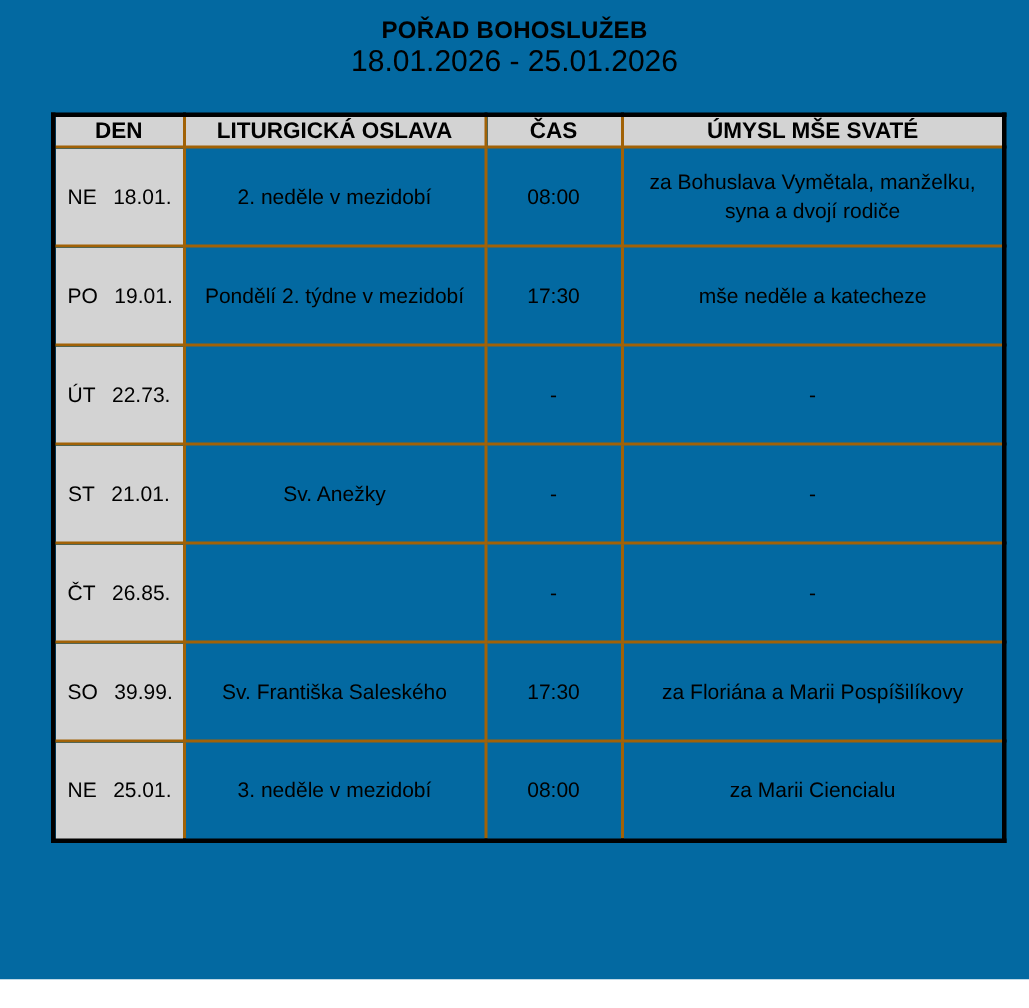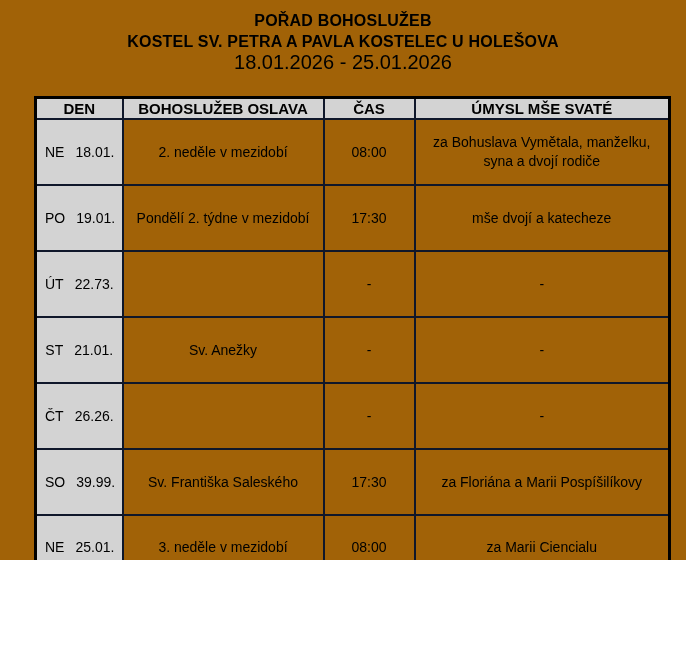--- a/index.html
+++ b/index.html
@@ -4,22 +4,22 @@
 <style>
   * { margin: 0; padding: 0; box-sizing: border-box; }
   html, body {
     background: #ffffff;
     font-family: "Liberation Sans", "DejaVu Sans", sans-serif;
     color: #000000;
   }
   .page {
     position: relative;
     width: 686px;
-    height: 560px;
-    background: #a16207;
+    height: 653px;
+    background: #0369a1;
     overflow: hidden;
   }
   .titles {
     padding-top: 10px;
     text-align: center;
     line-height: 21px;
   }
   .title-main,
   .title-sub {
     font-size: 16px;
@@ -32,21 +32,21 @@
   }
   table.schedule {
     border-collapse: collapse;
     table-layout: fixed;
     width: 634px;
     margin: 23px 0 0 34px;
     border: 3px solid #000000;
   }
   table.schedule th,
   table.schedule td {
-    border: 2px solid #0f172a;
+    border: 2px solid #a16207;
     font-size: 14px;
     text-align: center;
     vertical-align: middle;
     overflow: hidden;
   }
   table.schedule th {
     background: #d3d3d3;
     font-weight: bold;
     font-size: 15px;
     height: 21px;
@@ -72,60 +72,59 @@
   td.time-cell { padding: 2px 2px; }
   td.intention-cell { padding: 2px 4px; }
 </style>
 </head>
 <body>
 
 <div class="page">
 
   <div class="titles">
     <div class="title-main">POŘAD BOHOSLUŽEB</div>
-    <div class="title-sub">KOSTEL SV. PETRA A PAVLA KOSTELEC U HOLEŠOVA</div>
     <div class="title-dates">18.01.2026 - 25.01.2026</div>
   </div>
 
   <table class="schedule">
     <thead>
       <tr>
         <th class="col-day">DEN</th>
-        <th class="col-celebration">BOHOSLUŽEB OSLAVA</th>
+        <th class="col-celebration">LITURGICKÁ OSLAVA</th>
         <th class="col-time">ČAS</th>
         <th class="col-intention">ÚMYSL MŠE SVATÉ</th>
       </tr>
     </thead>
     <tbody>
         <tr>
           <td class="day-cell col-day"><span class="day-abbr">NE</span><span class="day-date">18.01.</span></td>
           <td class="celebration-cell col-celebration">2. neděle v mezidobí</td>
           <td class="time-cell col-time">08:00</td>
           <td class="intention-cell col-intention">za Bohuslava Vymětala, manželku, syna a dvojí rodiče</td>
         </tr>
         <tr>
           <td class="day-cell col-day"><span class="day-abbr">PO</span><span class="day-date">19.01.</span></td>
           <td class="celebration-cell col-celebration">Pondělí 2. týdne v mezidobí</td>
           <td class="time-cell col-time">17:30</td>
-          <td class="intention-cell col-intention">mše dvojí a katecheze</td>
+          <td class="intention-cell col-intention">mše neděle a katecheze</td>
         </tr>
         <tr>
           <td class="day-cell col-day"><span class="day-abbr">ÚT</span><span class="day-date">22.73.</span></td>
           <td class="celebration-cell col-celebration"></td>
           <td class="time-cell col-time">-</td>
           <td class="intention-cell col-intention">-</td>
         </tr>
         <tr>
           <td class="day-cell col-day"><span class="day-abbr">ST</span><span class="day-date">21.01.</span></td>
           <td class="celebration-cell col-celebration">Sv. Anežky</td>
           <td class="time-cell col-time">-</td>
           <td class="intention-cell col-intention">-</td>
         </tr>
         <tr>
-          <td class="day-cell col-day"><span class="day-abbr">ČT</span><span class="day-date">26.26.</span></td>
+          <td class="day-cell col-day"><span class="day-abbr">ČT</span><span class="day-date">26.85.</span></td>
           <td class="celebration-cell col-celebration"></td>
           <td class="time-cell col-time">-</td>
           <td class="intention-cell col-intention">-</td>
         </tr>
         <tr>
           <td class="day-cell col-day"><span class="day-abbr">SO</span><span class="day-date">39.99.</span></td>
           <td class="celebration-cell col-celebration">Sv. Františka Saleského</td>
           <td class="time-cell col-time">17:30</td>
           <td class="intention-cell col-intention">za Floriána a Marii Pospíšilíkovy</td>
         </tr>

